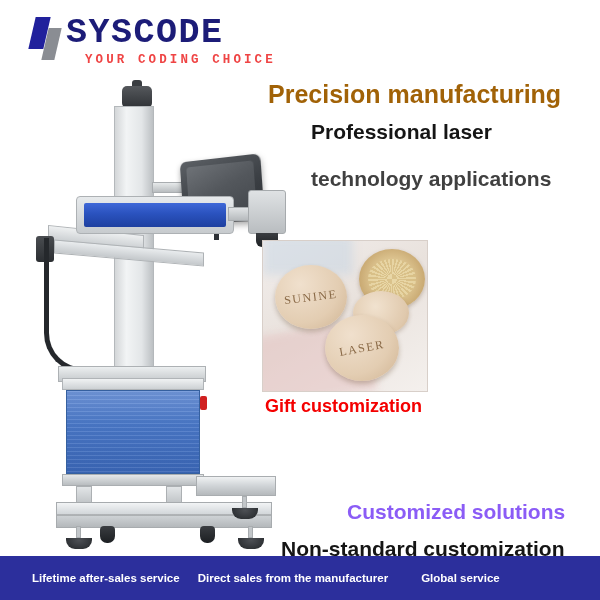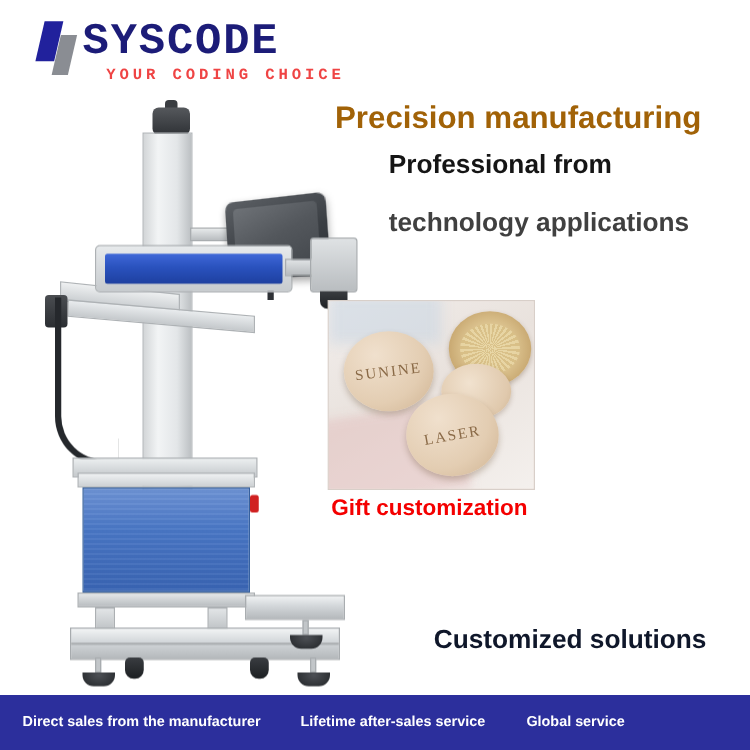--- a/index.html
+++ b/index.html
@@ -96,21 +96,21 @@
   #headline-line2 {
     left: 311px;
     top: 167px;
     font-size: 21px;
     color: #404040;
   }
   #headline-line3 {
     left: 347px;
     top: 500px;
     font-size: 21px;
-    color: #0f172a;
+    color: #8b5cf6;
   }
   #headline-line4 {
     left: 281px;
     top: 537px;
     font-size: 21px;
     color: #151515;
   }
 
   
   #inset-photo {
@@ -589,38 +589,39 @@
     </div>
     <div class="m" style="left:220px; top:448px;">
       <div class="foot-stem" style="margin-left:10px;"></div>
       <div class="foot"></div>
     </div>
     <div class="m caster" style="left:82px; top:448px;"></div>
     <div class="m caster" style="left:182px; top:448px;"></div>
   </div>
 
   <div class="headline" id="headline-primary">Precision manufacturing</div>
-  <div class="headline" id="headline-line1">Professional from</div>
+  <div class="headline" id="headline-line1">Professional laser</div>
   <div class="headline" id="headline-line2">technology applications</div>
   <div class="headline" id="headline-line3">Customized solutions</div>
+  <div class="headline" id="headline-line4">Non-standard customization</div>
 
   <div id="inset-photo">
     <div class="cloth"></div>
     <div class="cloth-blue"></div>
     <div class="cloth-pink"></div>
     <div id="bowl-back"></div>
     <div id="bowl-lid"></div>
     <div class="wood-disc" id="disc-sunine">
       <span class="engrave">SUNINE</span>
     </div>
     <div class="wood-disc" id="disc-laser">
       <span class="engrave">LASER</span>
     </div>
   </div>
   <div id="inset-caption">Gift customization</div>
 
   <div id="footer-bar">
+    <span class="footer-item" id="footer-item-1">Lifetime after-sales service</span>
     <span class="footer-item" id="footer-item-0">Direct sales from the manufacturer</span>
-    <span class="footer-item" id="footer-item-1">Lifetime after-sales service</span>
     <span class="footer-item" id="footer-item-2">Global service</span>
   </div>
 
 </div>
 
 </body></html>

